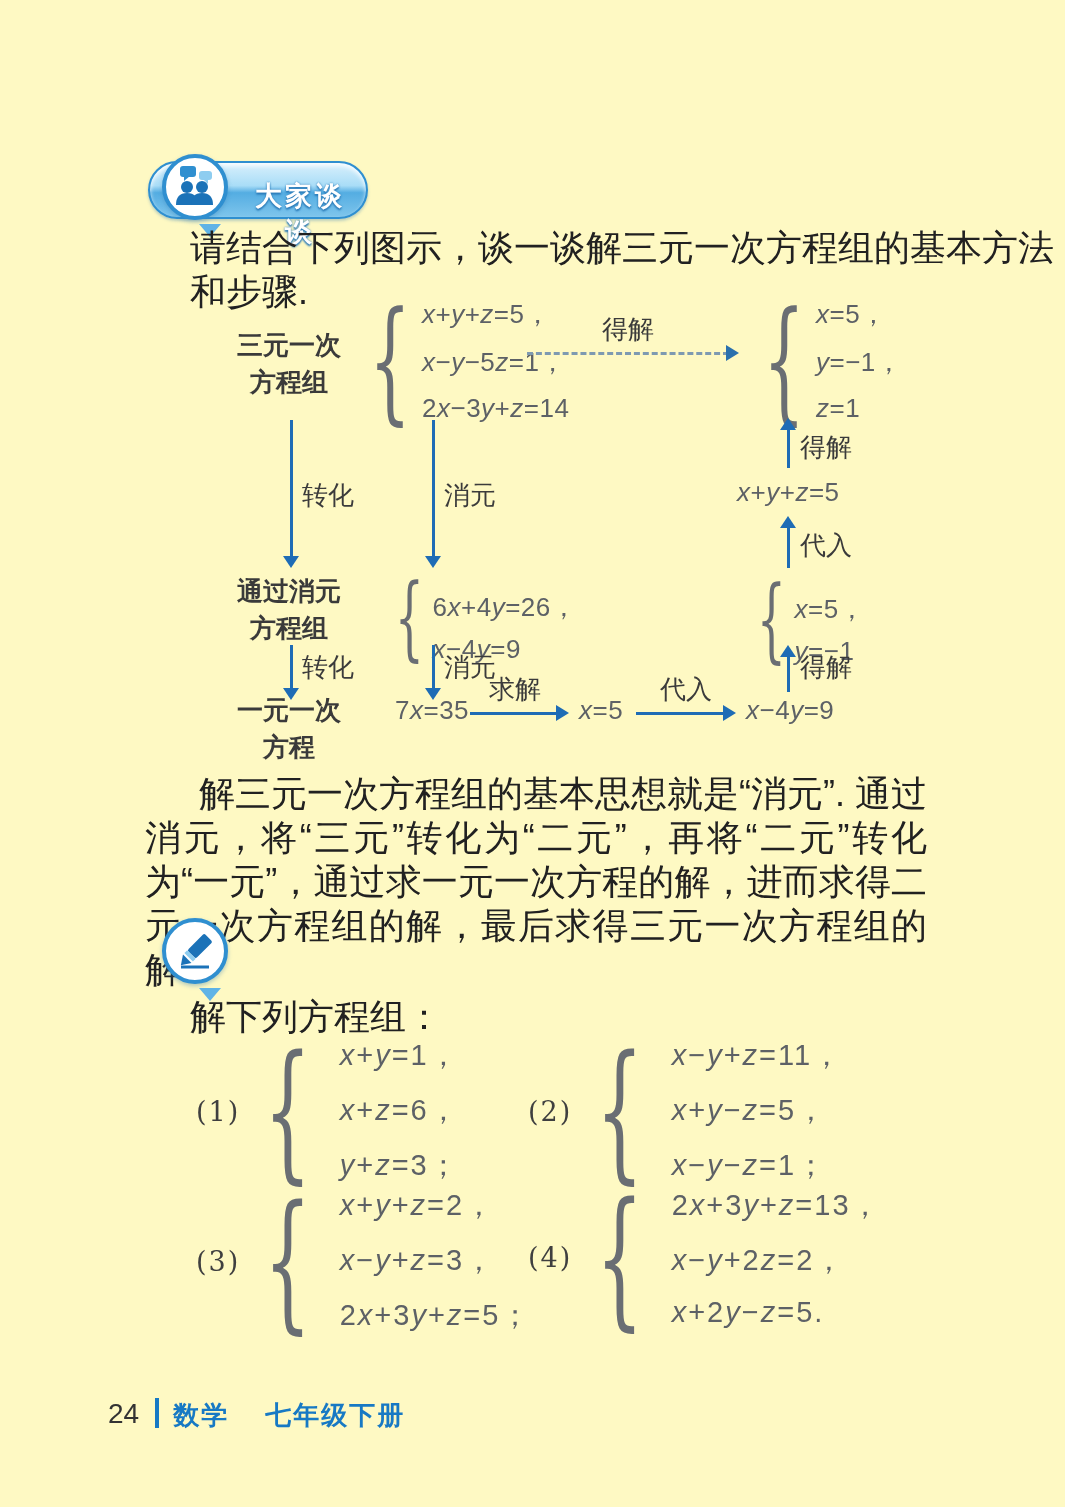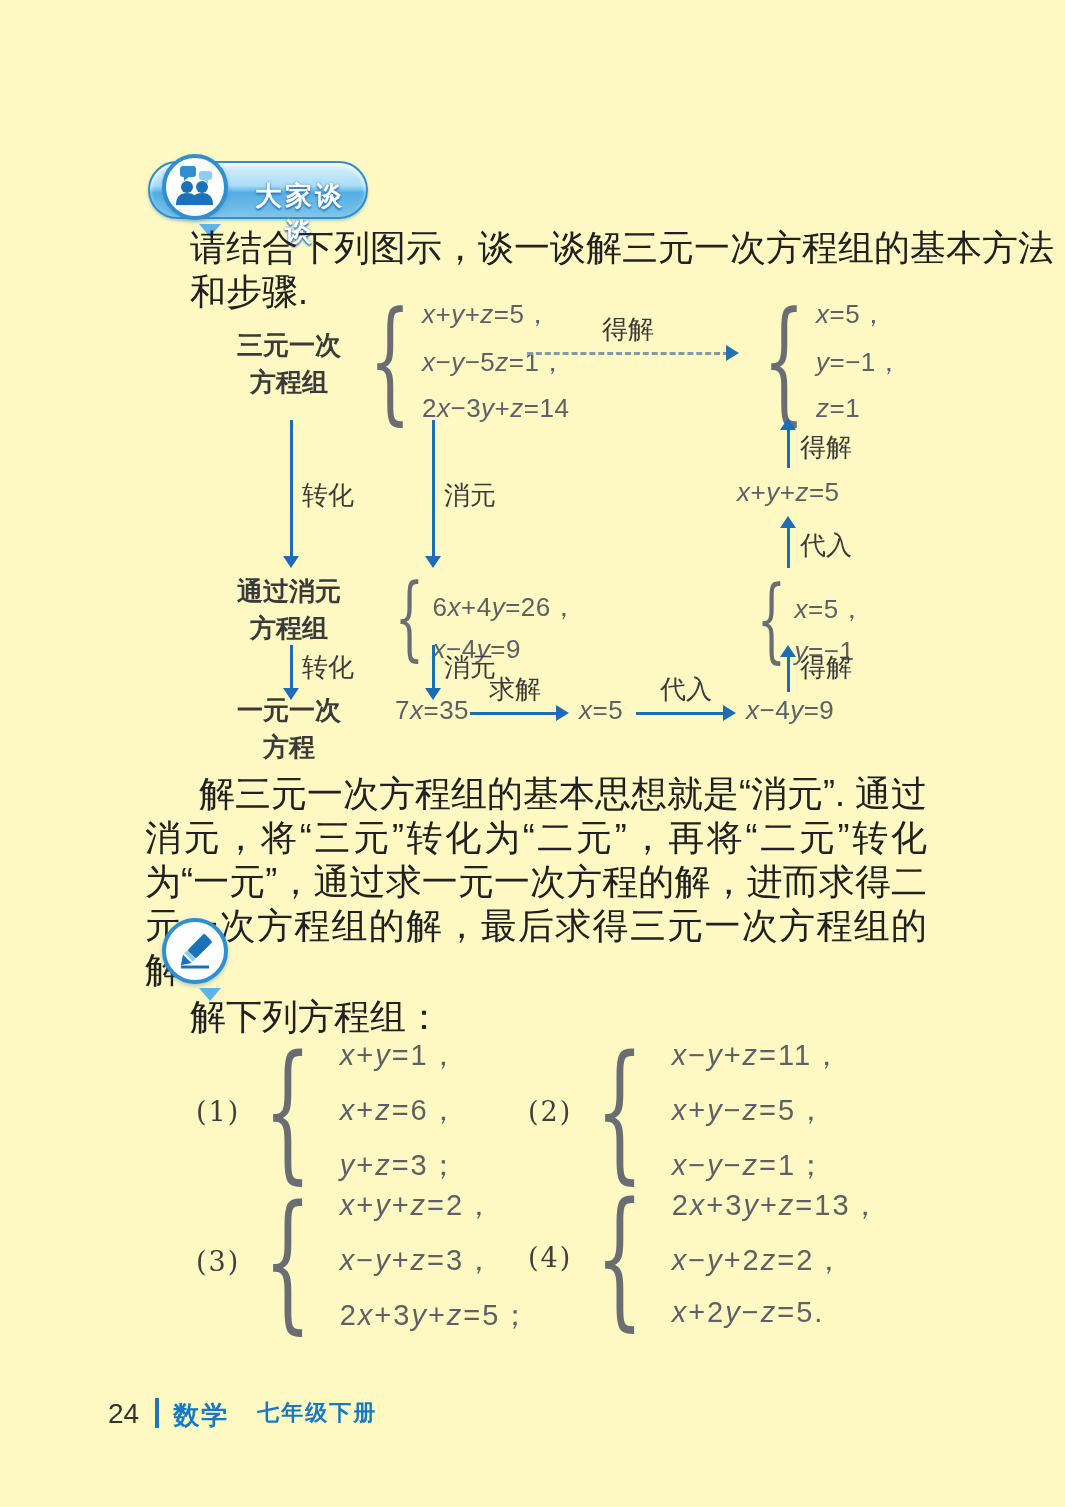--- a/index.html
+++ b/index.html
@@ -69,21 +69,21 @@
   .prob{position:absolute; display:flex; align-items:center; gap:16px;}
   .pnum{font-family:"DejaVu Serif", serif; font-size:27px; color:#3f3f3f; letter-spacing:2px;}
   .prob .brace{font-size:150px; margin:0 -12px 0 -16px;}
   .prob .eqs{gap:15px;}
   .prob .math{font-size:29px; letter-spacing:2px;}
   
   .footer{position:absolute; left:108px; top:1398px; display:flex; }
   .footer .pageno{font-size:28px; color:#333333;}
   .footer .bar{width:4px; height:30px; background:#1779c4; margin:0 14px 0 16px;}
   .footer .subject{font-size:26px; font-weight:bold; color:#1779c4; letter-spacing:2px;}
-  .footer .volume{font-size:22px; font-weight:bold; color:#1779c4; letter-spacing:2px; margin-left:28px;}
+  .footer .volume{font-size:26px; font-weight:bold; color:#1779c4; letter-spacing:2px; margin-left:36px;}
   svg{display:block;}
 </style>
 </head>
 <body>
 
 <div class="page">
 
   <div class="badge" style="left:148px; top:156px;">
     <div class="badge-pill">
       <span class="badge-label">大家谈谈</span>

